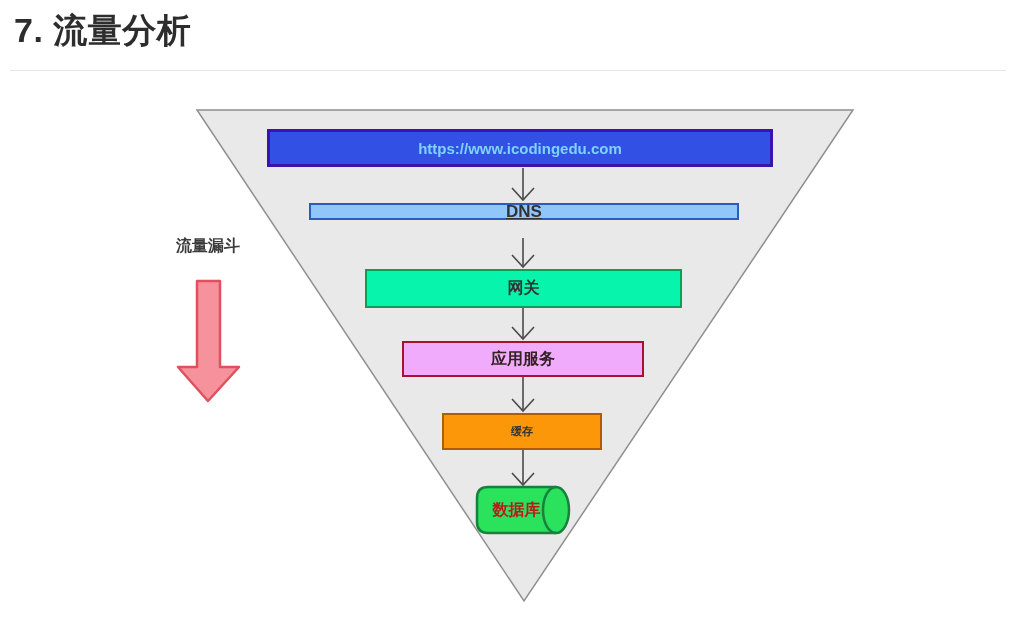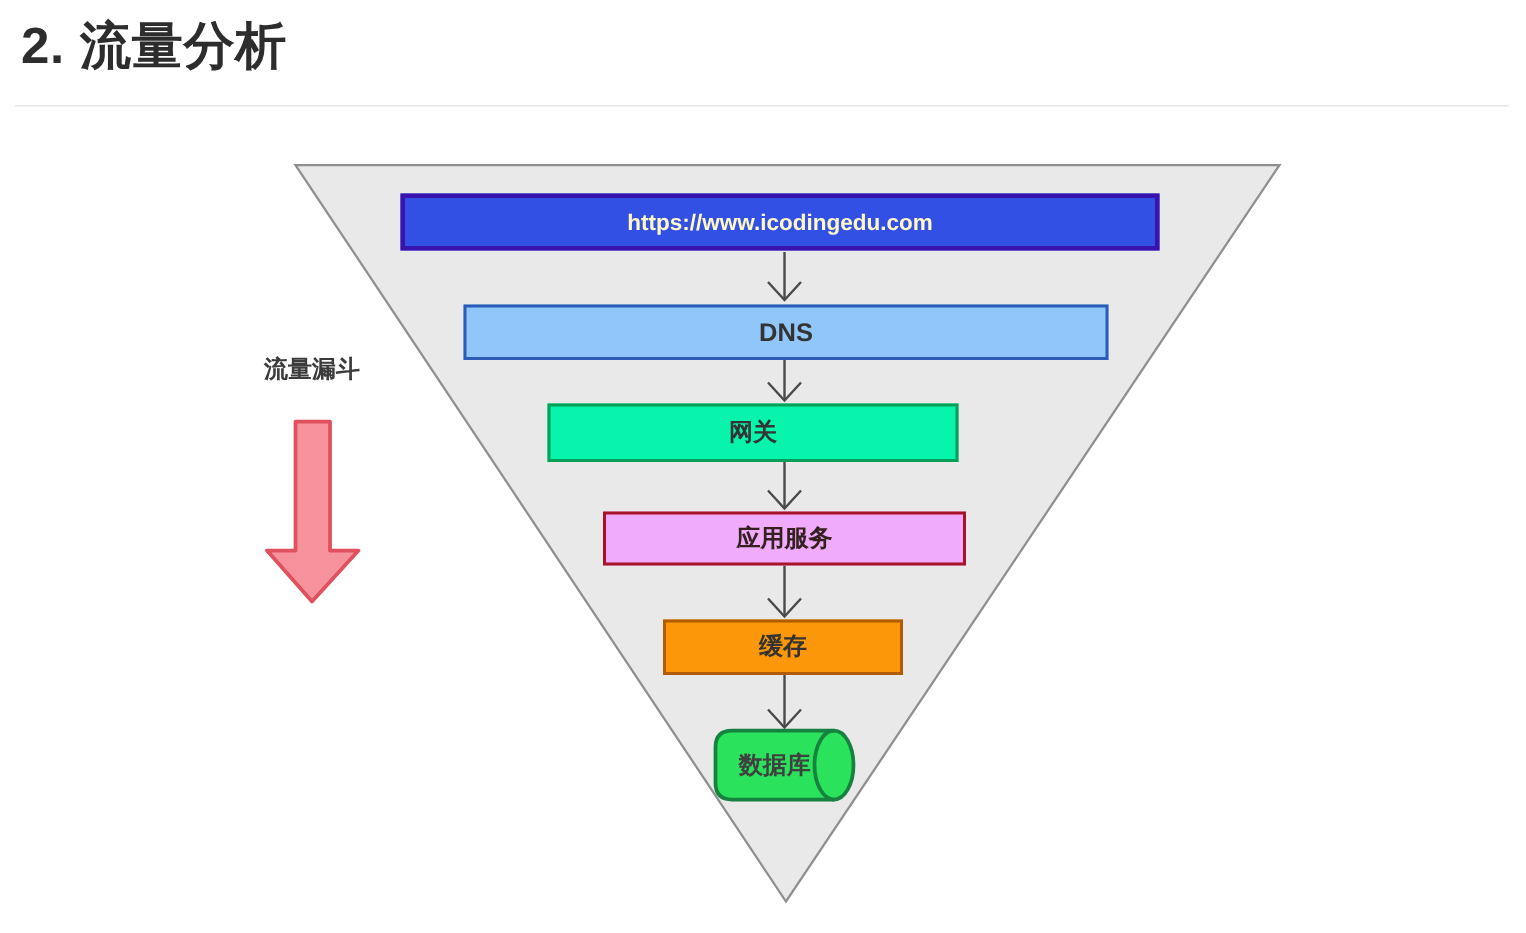--- a/index.html
+++ b/index.html
@@ -40,45 +40,45 @@
   }
   .bar {
     position: absolute;
     box-sizing: border-box;
     display: flex;
     align-items: center;
     justify-content: center;
     font-weight: 700;
   }
   .bar-url    { left: 267px; top: 129px; width: 506px; height: 38px; border-width: 3px; border-style: solid; font-size: 15px; }
-  .bar-dns    { left: 309px; top: 203px; width: 430px; height: 37px; border-width: 2px; border-style: solid; font-size: 17px; }
-  .bar-gw     { left: 365px; top: 269px; width: 274px; height: 39px; border-width: 2px; border-style: solid; font-size: 16px; }
+  .bar-dns    { left: 309px; top: 203px; width: 430px; height: 17px; border-width: 2px; border-style: solid; font-size: 17px; text-decoration: underline; }
+  .bar-gw     { left: 365px; top: 269px; width: 317px; height: 39px; border-width: 2px; border-style: solid; font-size: 16px; }
   .bar-app    { left: 402px; top: 341px; width: 242px; height: 36px; border-width: 2px; border-style: solid; font-size: 16px; }
-  .bar-cache  { left: 442px; top: 413px; width: 160px; height: 37px; border-width: 2px; border-style: solid; font-size: 16px; }
+  .bar-cache  { left: 442px; top: 413px; width: 160px; height: 37px; border-width: 2px; border-style: solid; font-size: 11px; }
   .db-label {
     position: absolute;
     left: 477px; top: 487px; width: 79px; height: 46px;
     display: flex; align-items: center; justify-content: center;
     font-weight: 700; font-size: 16px;
   }
   .side-label {
     position: absolute;
     left: 148px; top: 236px; width: 120px;
     text-align: center;
     font-size: 16px;
     font-weight: 700;
     color: #3b3b3b;
   }
 </style>
 </head>
 <body>
 
 <div class="stage">
 
-  <div class="page-title">2. 流量分析</div>
+  <div class="page-title">7. 流量分析</div>
   <div class="divider"></div>
 
   <svg class="diagram-svg" width="1017" height="622" viewBox="0 0 1017 622">
 
     <polygon points="197,110 853,110 524,601" stroke-width="1.5" fill="#e9e9e9" stroke="#8f8f8f"></polygon>
 
     <g fill="none" stroke-width="1.6" stroke="#4a4a4a">
       <g>
         <line x1="523" y1="168" x2="523" y2="199"></line>
         <polyline points="512,188 523,200 534,188"></polyline>
@@ -104,37 +104,37 @@
     <g stroke-width="2.5" stroke-linejoin="round" fill="#2ae25c" stroke="#17813f">
       <path d="M 488 487 L 556 487 A 13 23 0 0 1 556 533 L 488 533 Q 477 533 477 522 L 477 498 Q 477 487 488 487 Z"></path>
       <path d="M 556 487 A 13 23 0 0 0 556 533" fill="none"></path>
     </g>
 
     <polygon points="197,281 220,281 220,367 239,367 208,401 178,367 197,367" stroke-width="2.5" stroke-linejoin="round" fill="#f5929c" stroke="#e0505e"></polygon>
   </svg>
 
   <div class="side-label">流量漏斗</div>
 
-  <div class="bar bar-url" style="background-color: rgb(51, 80, 228); border-color: rgb(58, 18, 174); color: #fef9c3;">
+  <div class="bar bar-url" style="background-color: rgb(51, 80, 228); border-color: rgb(58, 18, 174); color: #7dd3fc;">
     <span>https://www.icodingedu.com</span>
   </div>
 
   <div class="bar bar-dns" style="background-color: rgb(145, 198, 251); border-color: rgb(42, 92, 184); color: rgb(51, 51, 51);">
     <span>DNS</span>
   </div>
 
   <div class="bar bar-gw" style="background-color: rgb(6, 244, 171); border-color: rgb(10, 158, 89); color: rgb(51, 51, 51);">
     <span>网关</span>
   </div>
 
   <div class="bar bar-app" style="background-color: #f0abfc; border-color: rgb(168, 18, 43); color: rgb(51, 32, 31);">
     <span>应用服务</span>
   </div>
 
   <div class="bar bar-cache" style="background-color: rgb(251, 151, 8); border-color: rgb(176, 92, 0); color: rgb(51, 51, 51);">
     <span>缓存</span>
   </div>
 
-  <div class="db-label" style="color: #404040;">
+  <div class="db-label" style="color: #b91c1c;">
     <span>数据库</span>
   </div>
 
 </div>
 
 </body></html>

